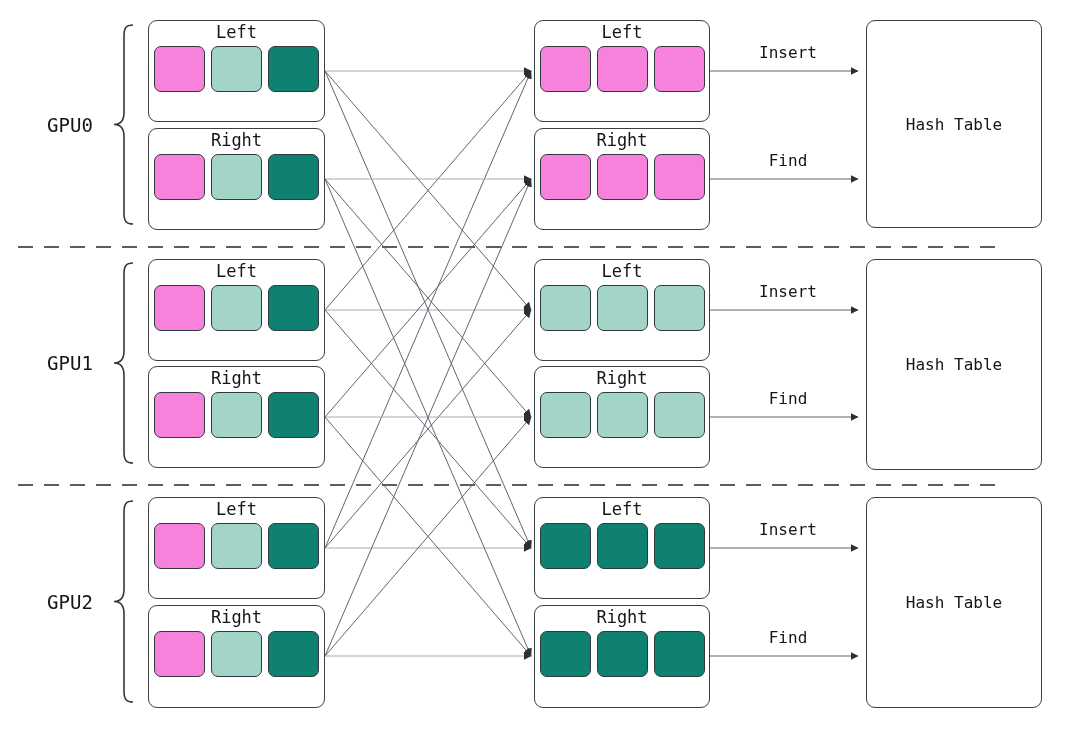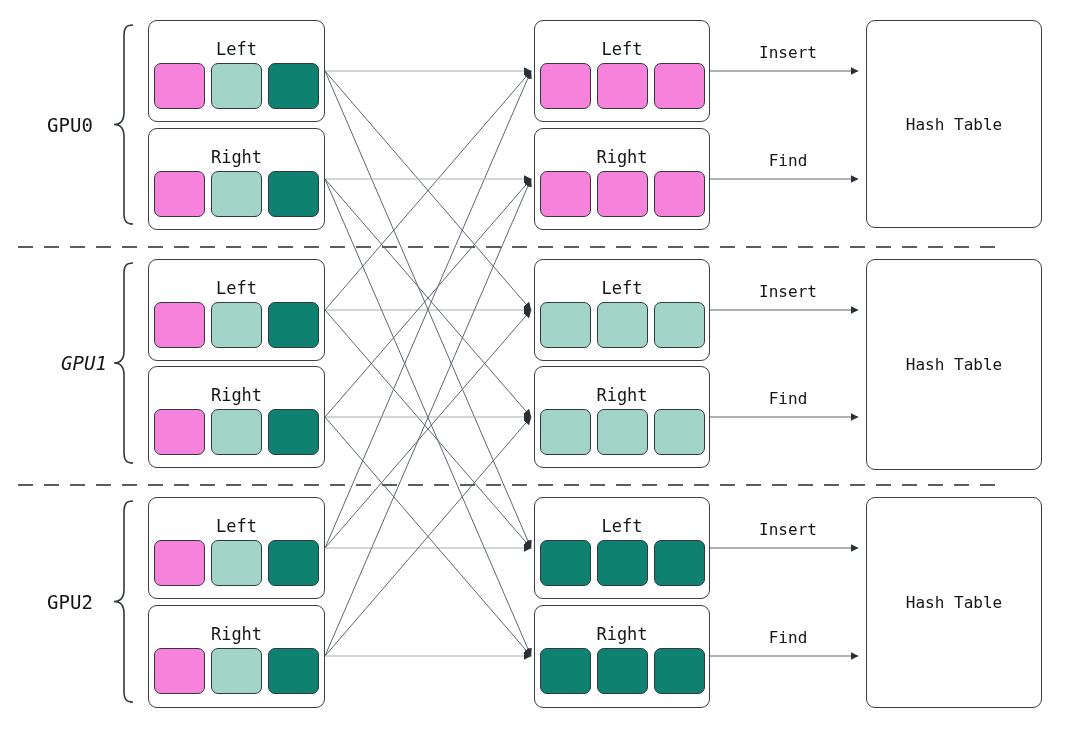--- a/index.html
+++ b/index.html
@@ -6,21 +6,21 @@
   body { font-family:"DejaVu Sans Mono","Liberation Mono",monospace; color:#141619; }
   .canvas { position:relative; width:1066px; height:735px; background:#ffffff; overflow:hidden; }
   svg.layer { position:absolute; left:0; top:0; width:1066px; height:735px; }
   svg.layer line.fan   { stroke:#5f6670; stroke-width:1; }
   svg.layer line.fan-h { stroke:#a6abb0; stroke-width:1; }
   svg.layer line.io    { stroke:#5f6670; stroke-width:1.2; }
   svg.layer line.dash  { stroke:#26292c; stroke-width:1.6; stroke-dasharray:15 11; }
   svg.layer path.brace { stroke:#33383d; stroke-width:1.6; fill:none; }
   .gpu-label { position:absolute; width:96px; text-align:center; font-size:19px; line-height:30px; color:#141619; }
   .box { position:absolute; background:#ffffff; border:1.5px solid #3c4043; border-radius:9px;
-         box-sizing:border-box; display:flex; flex-direction:column; align-items:center; padding-top:18px; }
+         box-sizing:border-box; display:flex; flex-direction:column; align-items:center; padding-top:1px; }
   .box-label { font-size:17px; line-height:20px; color:#141619; }
   .sq-row { display:flex; gap:6px; margin-top:4px; }
   .sq { width:51px; height:46px; border:1.2px solid #2f3a40; border-radius:7px; box-sizing:border-box; }
   .arrow-label { position:absolute; width:130px; text-align:center; font-size:16px; line-height:20px; color:#141619; }
   .hash-box { position:absolute; background:#ffffff; border:1.5px solid #3c4043; border-radius:9px;
               box-sizing:border-box; display:flex; align-items:center; justify-content:center;
               font-size:16px; color:#141619; }
 </style>
 </head>
 <body>
@@ -117,21 +117,21 @@
     </div>
   </div>
 
   <div class="arrow-label" style="left:723px; top:43px;">Insert</div>
   <div class="arrow-label" style="left:723px; top:151px;">Find</div>
 
   <div class="hash-box" style="left:866px; top:20px; width:176px; height:208px;">
     <span>Hash Table</span>
   </div>
 
-  <div class="gpu-label" style="left:36px; top:348px;font-style:italic;">GPU1</div>
+  <div class="gpu-label" style="left:22px; top:348px;">GPU1</div>
 
   <div class="box" style="left:148px; top:259px; width:177px; height:102px;">
     <div class="box-label">Left</div>
     <div class="sq-row">
       <span class="sq" style="background-color: rgb(247, 130, 220);"></span>
       <span class="sq" style="background-color: rgb(163, 212, 200);"></span>
       <span class="sq" style="background-color: rgb(14, 129, 113);"></span>
     </div>
   </div>
 

